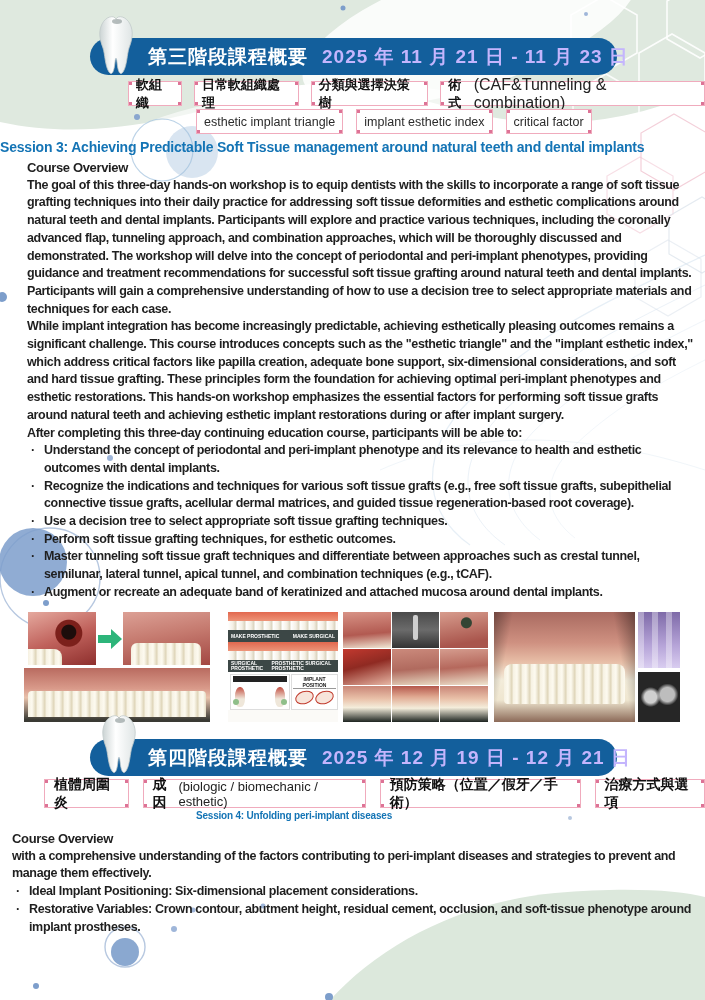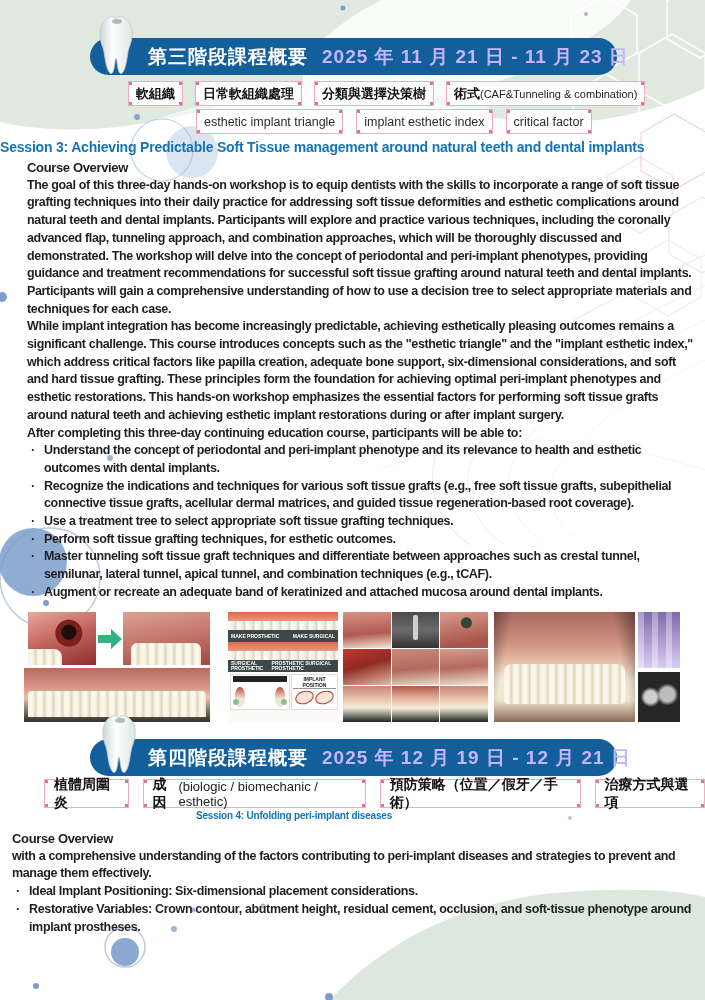--- a/index.html
+++ b/index.html
@@ -15,21 +15,21 @@
   .tooth{position:absolute;z-index:3;}
 
   
   .tagrow{position:absolute;display:flex;z-index:2;}
   .tag{position:relative;display:inline-flex;align-items:center;background:#fff;
        border:1px solid #f0abbd;padding:2px 7px;height:19px;
        background-image:linear-gradient(#dd7396,#dd7396),linear-gradient(#dd7396,#dd7396),
                         linear-gradient(#dd7396,#dd7396),linear-gradient(#dd7396,#dd7396);
        background-size:3px 3px;background-position:0 0,100% 0,0 100%,100% 100%;background-repeat:no-repeat;}
   .tag .tg-b{font-weight:bold;font-size:13px;color:#111;}
-  .tag .tg-r{font-weight:normal;font-size:11px;color:#222;}
+  .tag .tg-r{font-weight:normal;font-size:16px;color:#222;}
   .tag.en .tg-r{font-size:12.5px;color:#2b2b2b;}
   .tag.big{height:23px;padding:2px 9px;}
   .tag.big .tg-b{font-size:14px;}
   .tag.big .tg-r{font-size:13px;}
 
   
   .sess-head{position:absolute;width:588px;text-align:center;font-weight:bold;color:#1474b5;
              font-size:14px;letter-spacing:-0.2px;white-space:nowrap;z-index:2;}
   .content{position:absolute;z-index:2;color:#1f1f1f;font-weight:bold;
            font-size:12.5px;line-height:17.7px;letter-spacing:-0.35px;}
@@ -195,21 +195,21 @@
   <div class="sess-head" style="top:139px;">Session 3: Achieving Predictable Soft Tissue management around natural teeth and dental implants</div>
 
   <div class="content" style="left:27px;top:159px;width:671px;">
     <p class="ov">Course Overview</p>
     <p>The goal of this three-day hands-on workshop is to equip dentists with the skills to incorporate a range of soft tissue grafting techniques into their daily practice for addressing soft tissue deformities and esthetic complications around natural teeth and dental implants. Participants will explore and practice various techniques, including the coronally advanced flap, tunneling approach, and combination approaches, which will be thoroughly discussed and demonstrated. The workshop will delve into the concept of periodontal and peri-implant phenotypes, providing guidance and treatment recommendations for successful soft tissue grafting around natural teeth and dental implants. Participants will gain a comprehensive understanding of how to use a decision tree to select appropriate materials and techniques for each case.</p>
     <p>While implant integration has become increasingly predictable, achieving esthetically pleasing outcomes remains a significant challenge. This course introduces concepts such as the "esthetic triangle" and the "implant esthetic index," which address critical factors like papilla creation, adequate bone support, six-dimensional considerations, and soft and hard tissue grafting. These principles form the foundation for achieving optimal peri-implant phenotypes and esthetic restorations.  This hands-on workshop emphasizes the essential factors for performing soft tissue grafts around natural teeth and achieving esthetic implant restorations during or after implant surgery.</p>
     <p>After completing this three-day continuing education course, participants will be able to:</p>
     <ul>
       <li>Understand the concept of periodontal and peri-implant phenotype and its relevance to health and esthetic outcomes with dental implants.</li>
       <li>Recognize the indications and techniques for various soft tissue grafts (e.g., free soft tissue grafts, subepithelial connective tissue grafts, acellular dermal matrices, and guided  tissue regeneration-based root coverage).</li>
-      <li>Use a treatment tree to select appropriate soft tissue grafting techniques.</li>
+      <li>Use a decision tree to select appropriate soft tissue grafting techniques.</li>
       <li>Perform soft tissue grafting techniques, for esthetic outcomes.</li>
       <li>Master tunneling soft tissue graft techniques and differentiate between approaches such as crestal tunnel, semilunar, lateral tunnel, apical tunnel, and combination techniques (e.g., tCAF).</li>
       <li>Augment or recreate an adequate band of keratinized and attached mucosa around dental implants.</li>
     </ul>
   </div>
 
   <div class="photos">
     <div class="ph a1">
         <div class="teethband a1t"></div>
       </div>

